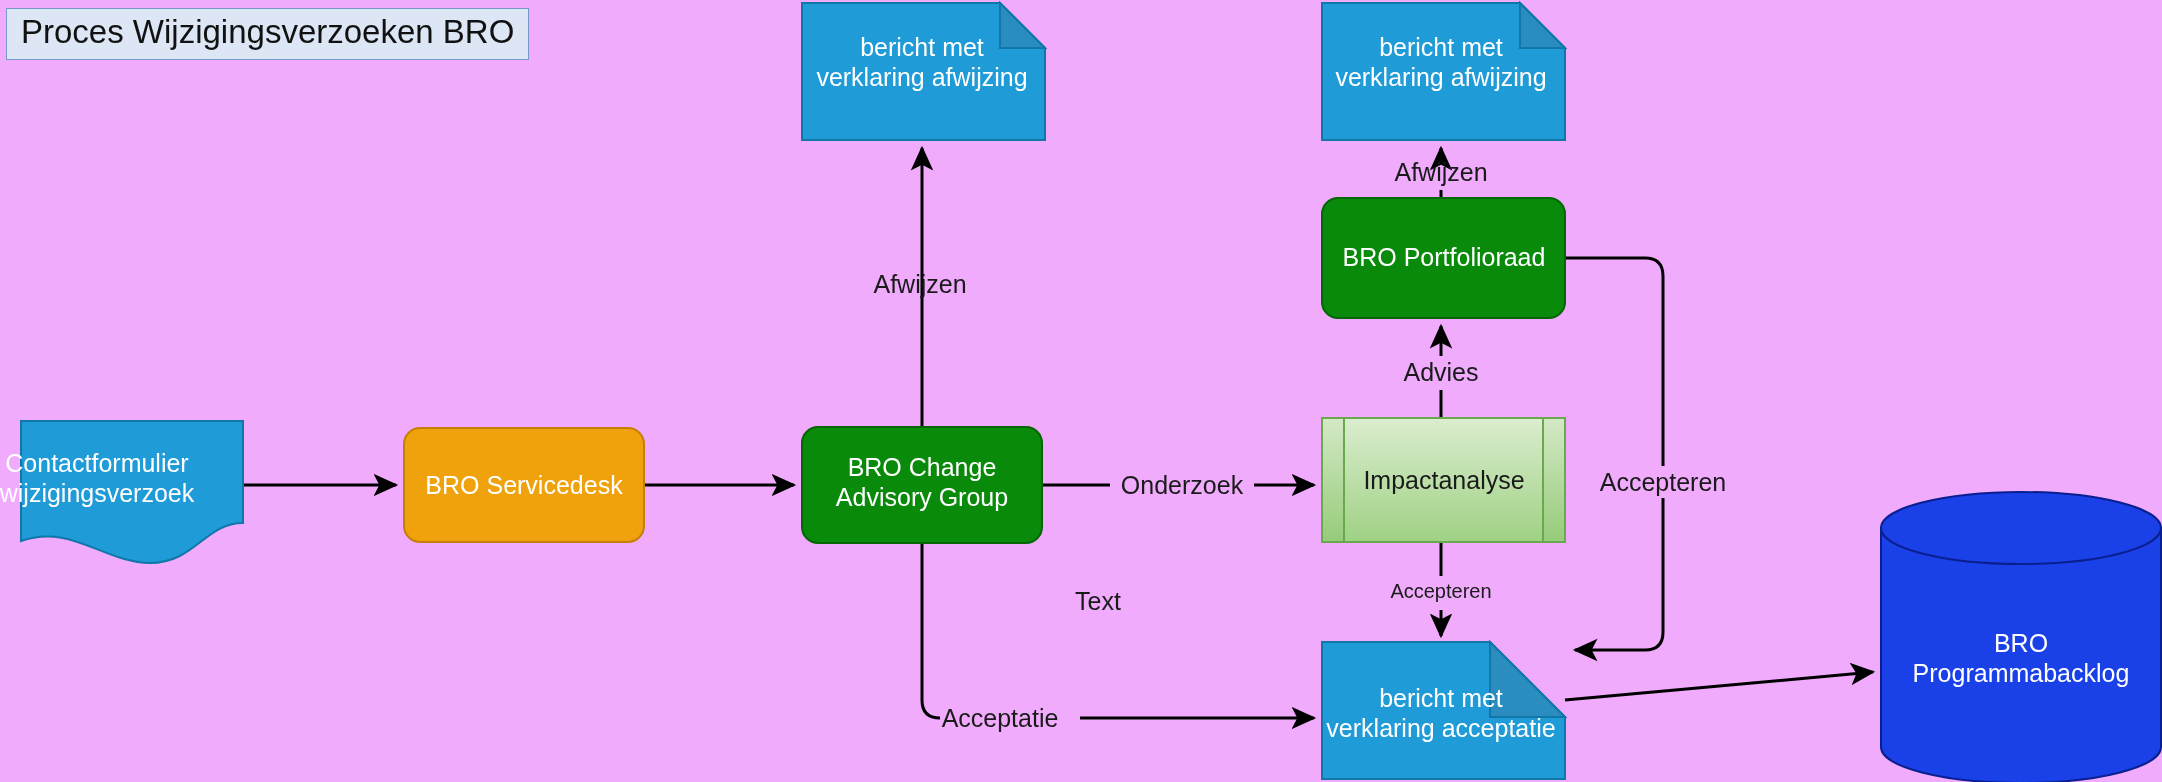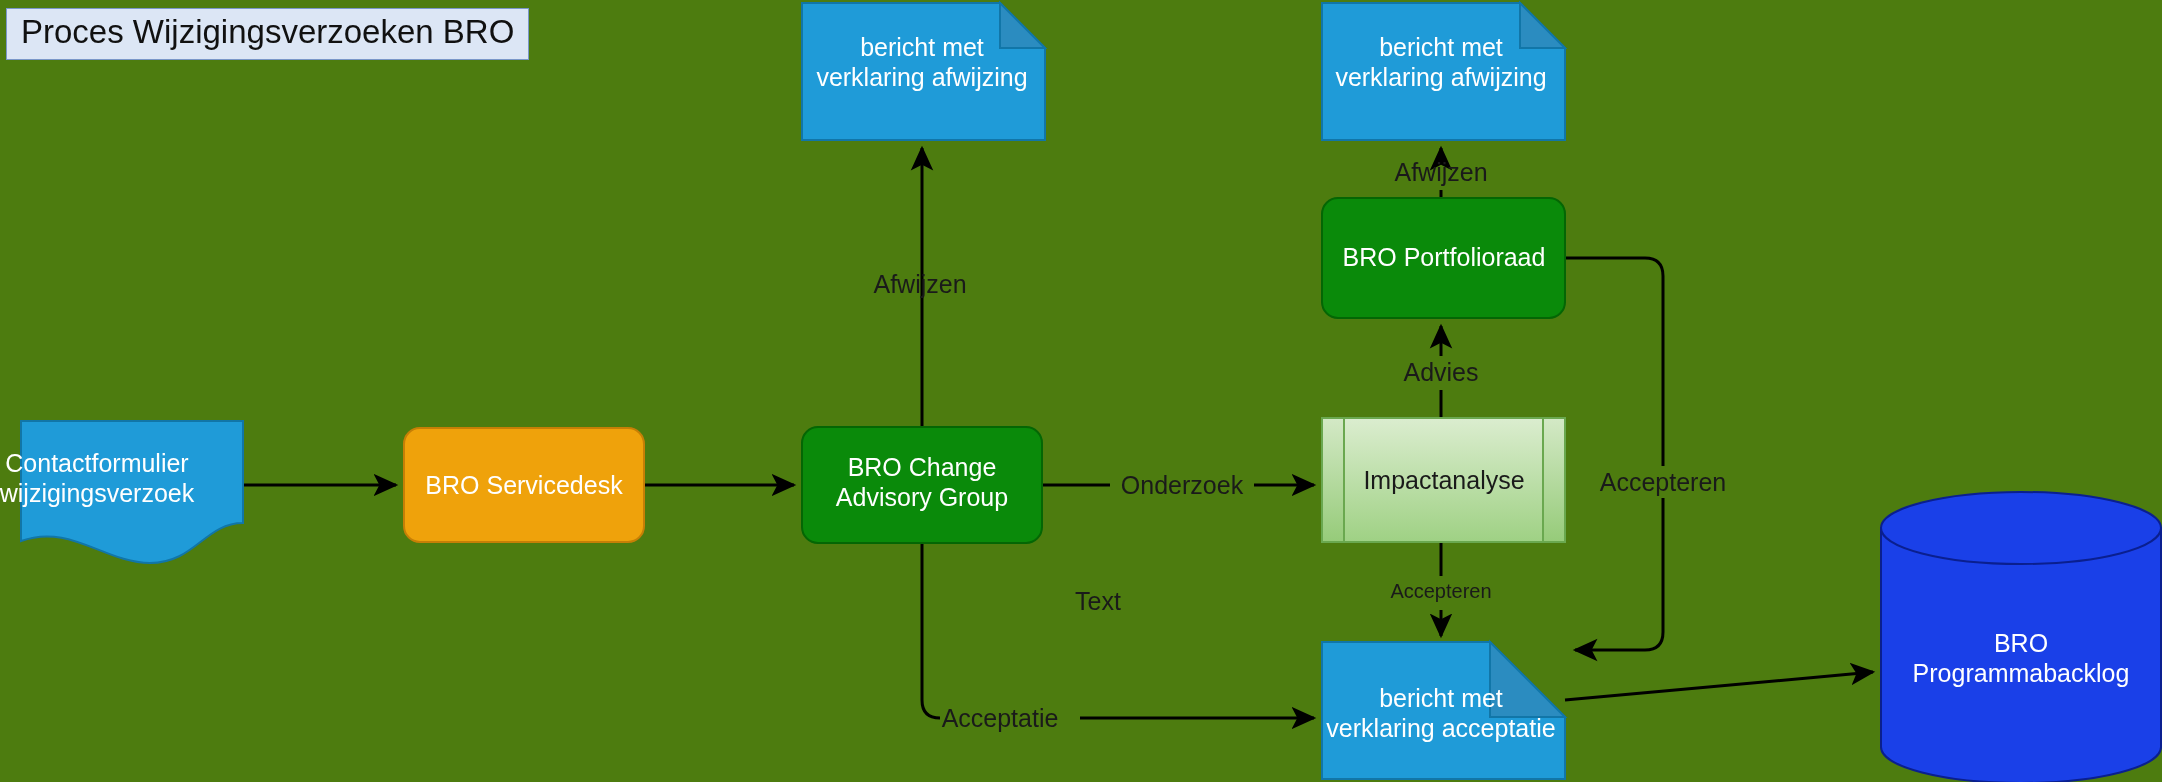--- a/index.html
+++ b/index.html
@@ -1,18 +1,18 @@
 <!DOCTYPE html>
 <html><head>
 <meta charset="utf-8">
 <title>Proces Wijzigingsverzoeken BRO</title>
 <style>
   html,body{margin:0;padding:0;background:#ffffff;}
   body{font-family:"Liberation Sans",sans-serif;}
-  #canvas{position:relative;width:2162px;height:782px;background:#4d7c0f;overflow:hidden;}
+  #canvas{position:relative;width:2162px;height:782px;background:#f0abfc;overflow:hidden;}
   #diagram{position:absolute;inset:0;width:2162px;height:782px;}
   .ttl-box{
     position:absolute;left:6px;top:8px;
     background:#dce6f5;border:1px solid #7a97c9;
     padding:6px 14px 9px 14px;
     font-size:33px;color:#111111;line-height:1.05;
     white-space:nowrap;
   }
   text{font-family:"Liberation Sans",sans-serif;}
   .nlabel{font-size:25px;fill:#ffffff;}

